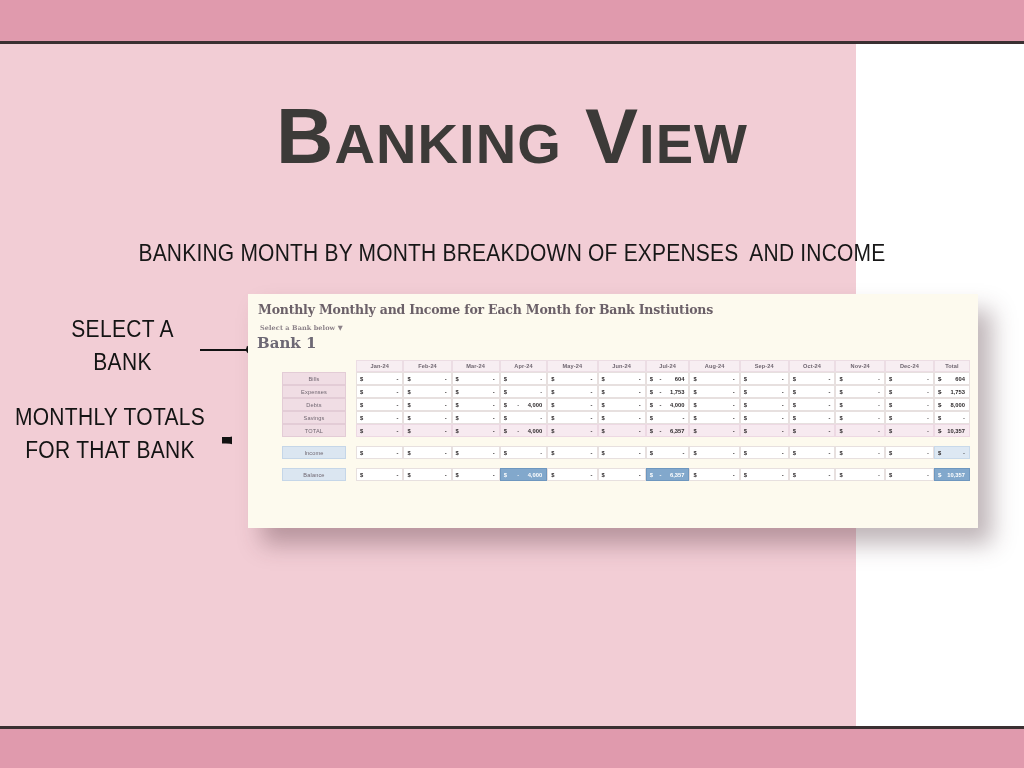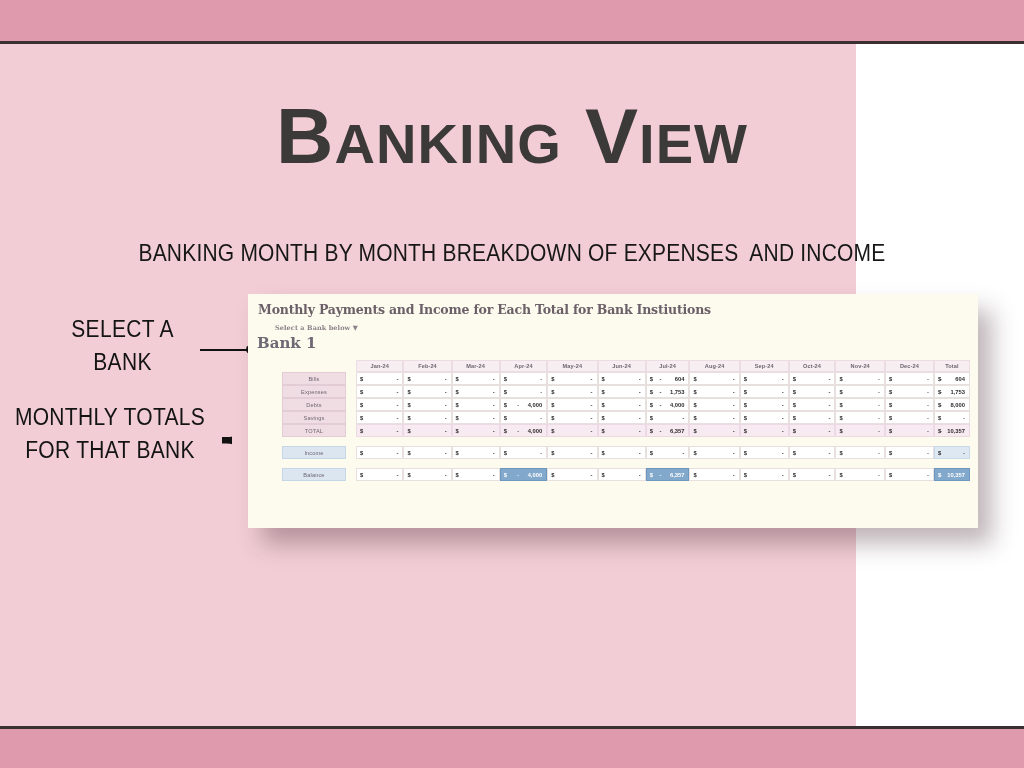--- a/index.html
+++ b/index.html
@@ -94,21 +94,21 @@
   }
   .panel-title {
     position: absolute; left: 10px; top: 8px;
     font-family: "DejaVu Serif", serif;
     font-weight: 700;
     font-size: 12.5px;
     color: #6b6068;
     letter-spacing: -0.2px;
   }
   .select-label {
-    position: absolute; left: 27px; top: 30px;
+    position: absolute; left: 12px; top: 30px;
     font-family: "DejaVu Serif", serif;
     font-weight: 700;
     font-size: 6.5px;
     color: #8c8289;
     letter-spacing: 0.1px;
   }
   .bank-name {
     position: absolute; left: 9px; top: 40px;
     font-family: "DejaVu Serif", serif;
     font-weight: 700;
@@ -183,21 +183,21 @@
   <div class="anno anno-bank" style="white-space:pre-line">SELECT A
 BANK</div>
   <div class="anno anno-totals" style="white-space:pre-line">MONTHLY TOTALS
 FOR THAT BANK</div>
 
   <div class="leader"></div>
   <div class="leader-dot"></div>
   <div class="brace">{</div>
 
   <div class="panel">
-    <div class="panel-title">Monthly Payments and Income for Each Total for Bank Instiutions</div>
+    <div class="panel-title">Monthly Monthly and Income for Each Month for Bank Instiutions</div>
     <div class="select-label">Select a Bank below  ▼</div>
     <div class="bank-name">Bank 1</div>
 
     <div class="grid">
       <table>
         <thead>
           <tr>
             <th class="lbl-spacer"></th>
             <th class="gap"></th>
           <th class="mh">Jan-24</th>

